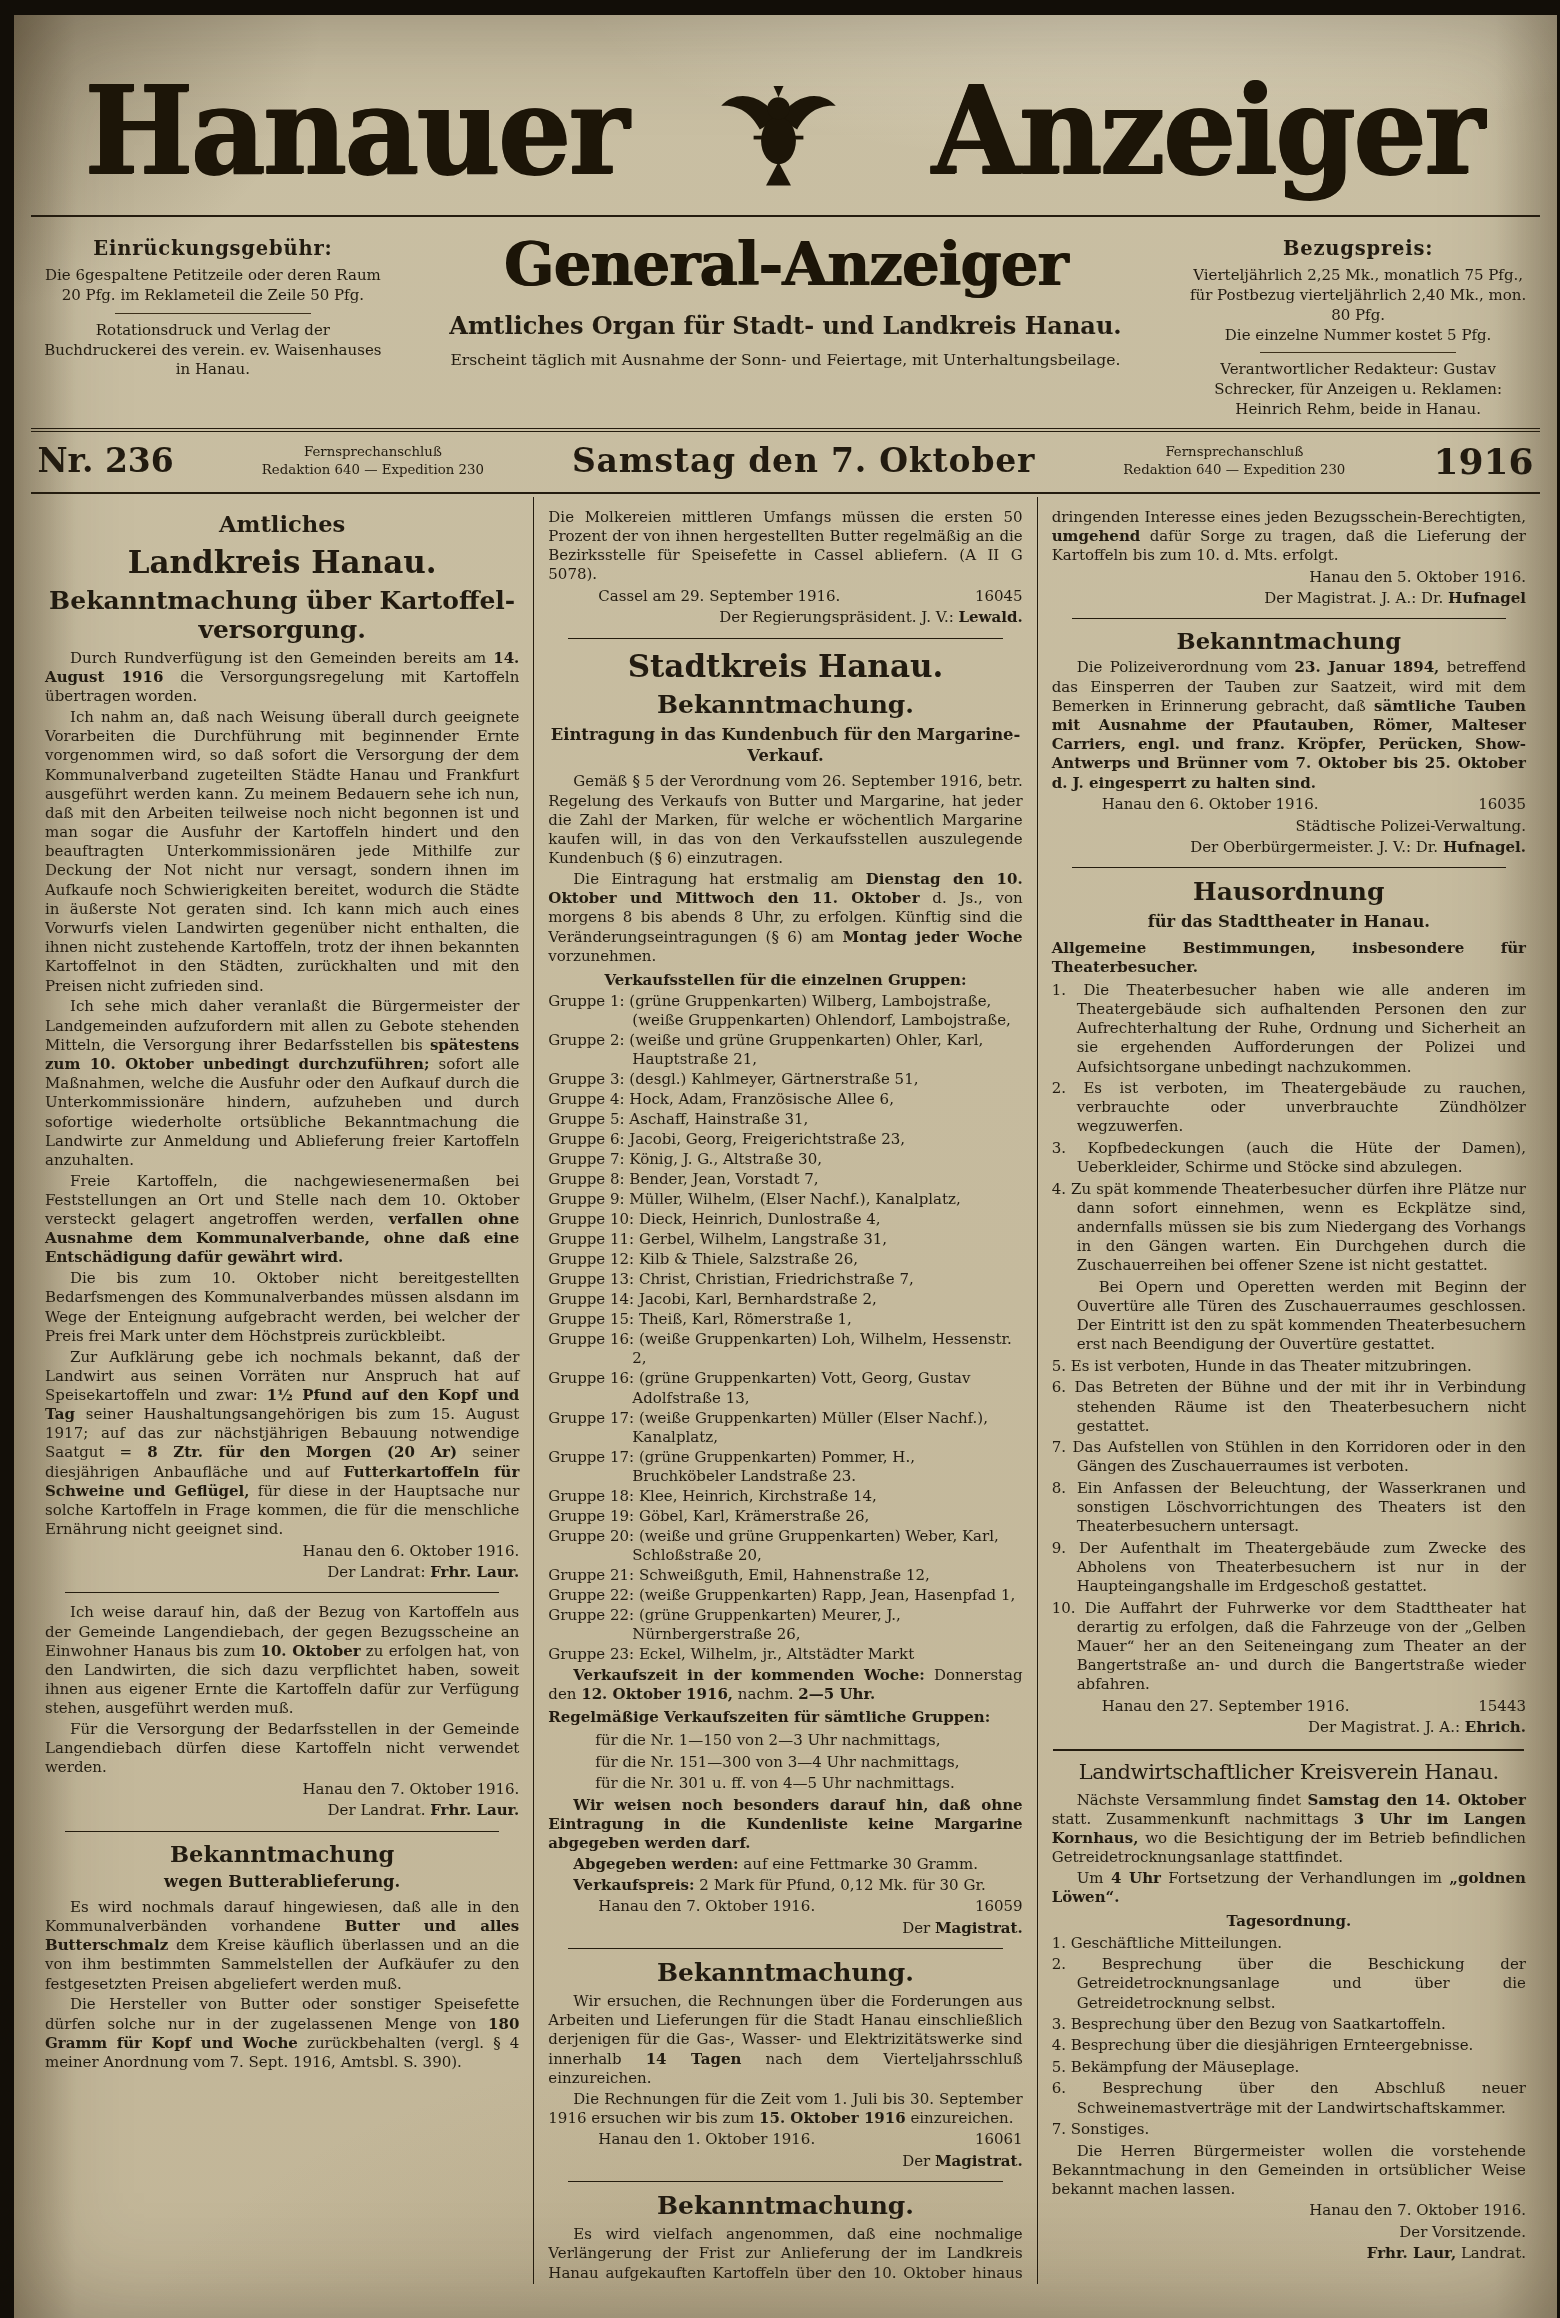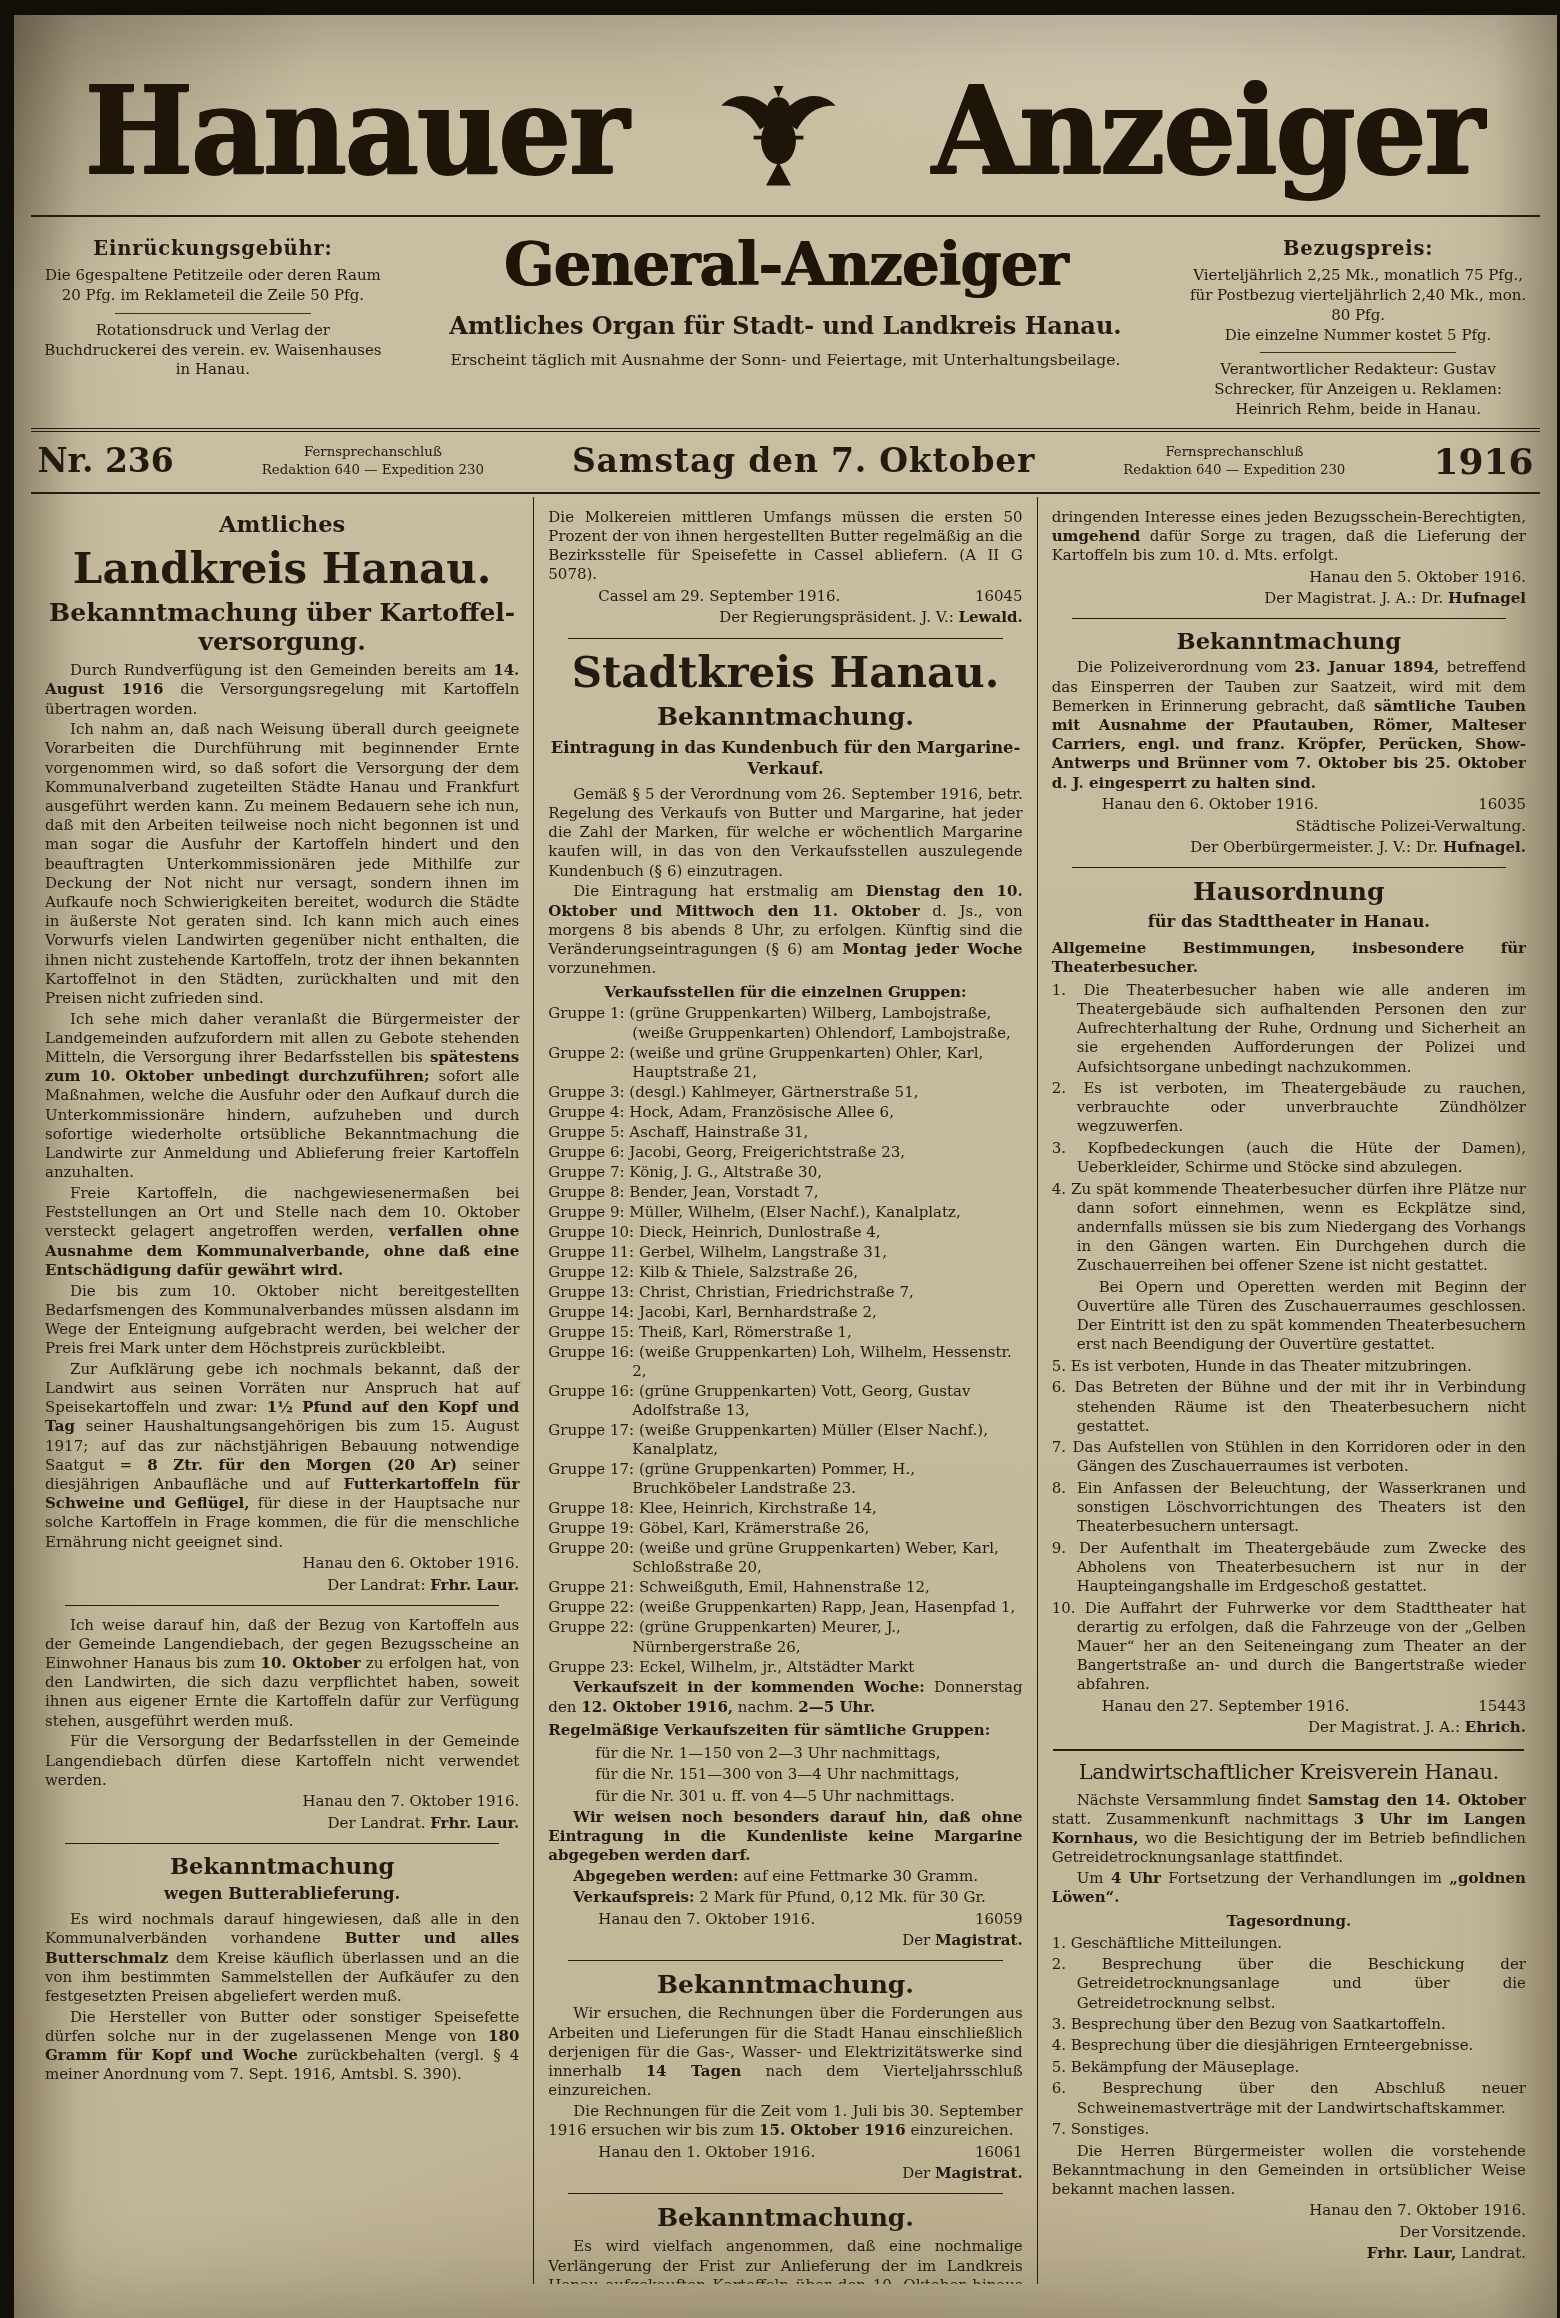--- a/index.html
+++ b/index.html
@@ -44,21 +44,21 @@
   .phone { font-size:13.3px; text-align:center; line-height:1.3; font-weight:normal; }
   .date  { font-size:33px; font-weight:bold; letter-spacing:0.8px; }
   .year  { font-size:36px; font-weight:bold; }
 
   
   .columns { display:flex; align-items:stretch; margin:3.1px 17px 0; height:1787px; overflow:hidden; }
   .col { flex:1 1 0; padding:9.4px 14px 0; overflow:hidden; font-size:15px; line-height:1.28;
          text-align:justify; hyphens:manual; }
   .col.mid { border-left:1.6px solid #241c0f; border-right:1.6px solid #241c0f; }
 
-  .bl-h1  { text-align:center; font-weight:bold; font-size:42px; line-height:1.12; margin:6.2px 0 3.1px; }
+  .bl-h1  { text-align:center; font-weight:bold; font-size:31px; line-height:1.12; margin:6.2px 0 3.1px; }
   .bl-h2  { text-align:center; font-weight:bold; font-size:25px; line-height:1.14; margin:7.8px 0 4.7px; }
   .bl-h2s { text-align:center; font-weight:normal; font-size:21px; line-height:1.14; margin:9.4px 0 6.2px; letter-spacing:-0.4px; }
   .bl-h3  { text-align:center; font-weight:bold; font-size:22.6px; line-height:1.15; margin:6.2px 0 3.1px; }
   .bl-h4  { text-align:center; font-weight:bold; font-size:16.4px; margin:1.6px 0 6.2px; }
   .bl-p   { text-indent:25px; margin:1.6px 0; }
   .bl-pn  { margin:1.6px 0; }
   .bl-pb  { font-weight:bold; margin:3.9px 0; }
   .bl-c   { text-align:right; margin:2.3px 0; }
   .bl-cb  { text-align:center; font-weight:bold; margin:4.7px 0 2.3px; }
   .bl-lr  { display:flex; justify-content:space-between; margin:2.3px 0 1.6px; padding-left:50px; }

